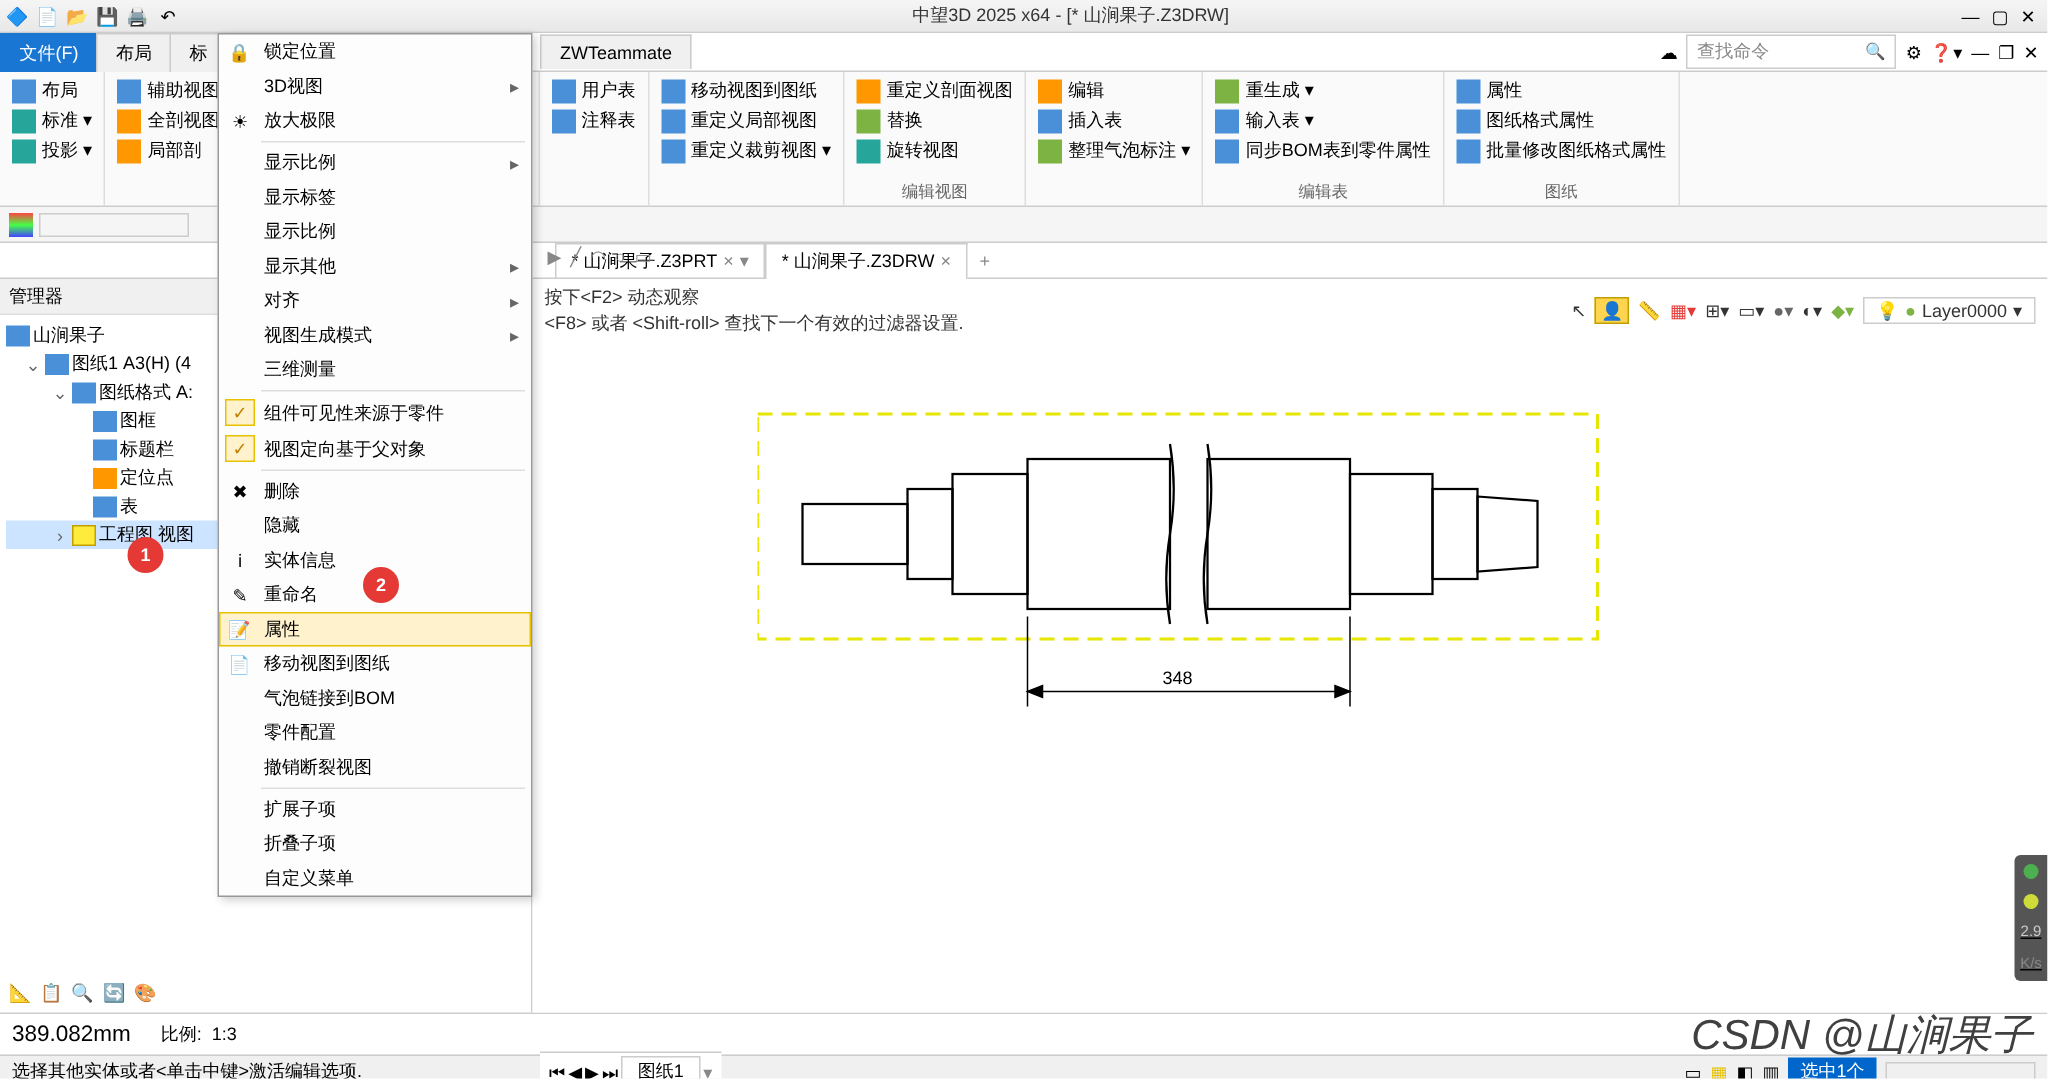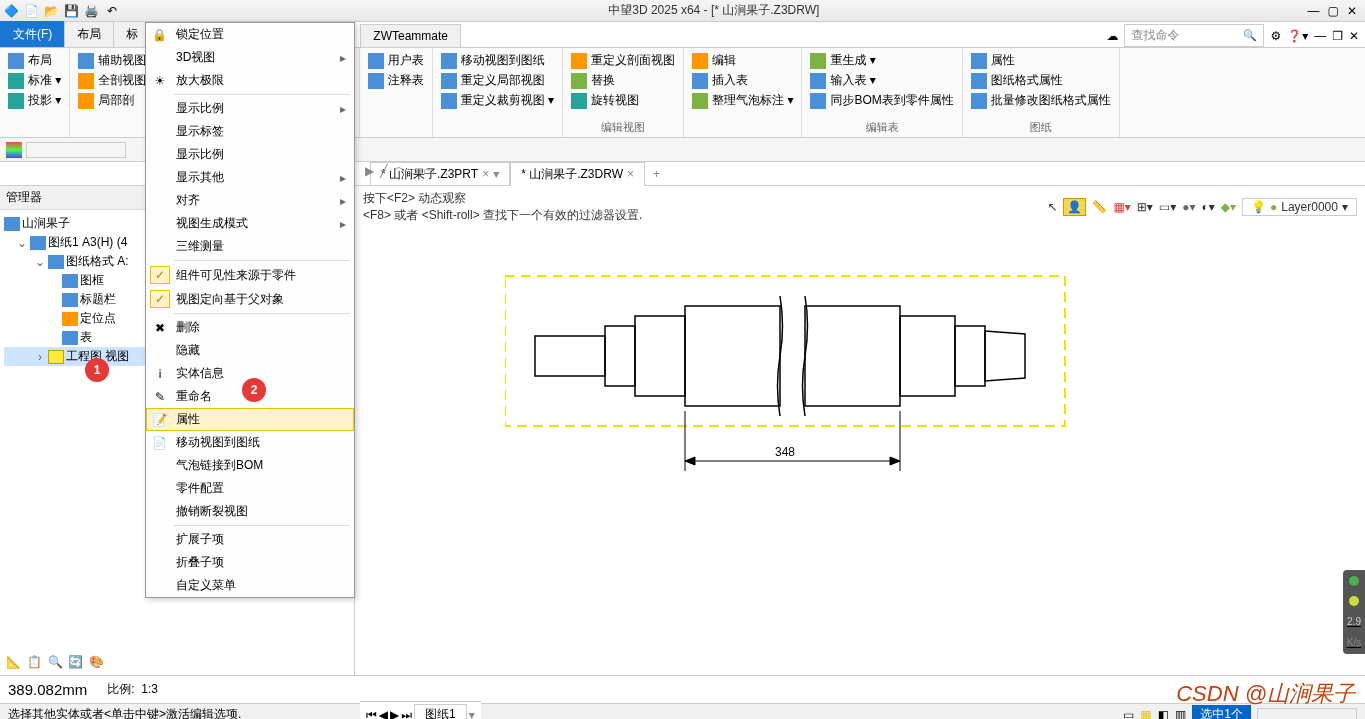--- a/index.html
+++ b/index.html
@@ -4,21 +4,21 @@
 <style>
 * { margin: 0; padding: 0; box-sizing: border-box; font-family: "Microsoft YaHei", sans-serif; font-size: 12px; }
 body { background: #fff; width: 1365px; height: 719px; overflow: hidden; position: relative; }
 
 .titlebar { height: 22px; background: linear-gradient(#f5f5f5,#e8e8e8); display: flex; align-items: center; padding: 0 4px; border-bottom: 1px solid #ccc; }
 .titlebar .icons-left { display: flex; gap: 4px; align-items: center; }
 .titlebar .icons-left span { width: 16px; height: 16px; display: inline-flex; align-items: center; justify-content: center; }
 .titlebar .title { flex: 1; text-align: center; color: #333; }
 .titlebar .wincontrols { display: flex; gap: 8px; padding-right: 4px; }
 
-.tabbar { height: 26px; display: flex; align-items: flex-end; border-bottom: 1px solid #ccc; }
+.tabbar { height: 26px; display: flex; align-items: center; border-bottom: 1px solid #ccc; }
 .tab { padding: 4px 12px; border: 1px solid #ccc; border-bottom: none; background: #f0f0f0; margin-right: -1px; }
 .tab.file { background: #1976d2; color: #fff; border-color: #1976d2; }
 .tabspacer { flex: 1; display: flex; align-items: center; justify-content: flex-end; gap: 6px; padding-right: 6px; }
 .search { border: 1px solid #ccc; padding: 2px 6px; width: 140px; color: #888; background: #fff; display: flex; align-items: center; }
 .search::after { content: "🔍"; margin-left: auto; font-size: 11px; }
 
 .ribbon { height: 90px; border-bottom: 1px solid #ccc; display: flex; background: #fafafa; }
 .ribgroup { border-right: 1px solid #ddd; padding: 4px 8px 2px; display: flex; flex-direction: column; }
 .ribitems { flex: 1; display: flex; flex-direction: column; gap: 3px; }
 .ribitem { display: flex; align-items: center; gap: 4px; white-space: nowrap; }
@@ -55,21 +55,21 @@
 .ctxsep { height: 1px; background: #ddd; margin: 2px 4px 2px 28px; }
 .ctxcheck { width: 20px; height: 18px; border: 1px solid #e6c200; background: #fff2cc; display: inline-flex; align-items: center; justify-content: center; color: #c08000; }
 
 .badge { position: absolute; width: 24px; height: 24px; border-radius: 50%; background: #e53935; color: #fff; display: flex; align-items: center; justify-content: center; font-weight: bold; z-index: 101; }
 
 .bottombar1 { height: 28px; border-top: 1px solid #ccc; display: flex; align-items: center; padding: 0 370px 0 8px; gap: 20px; background: #fff; }
 .statusbar { height: 22px; border-top: 1px solid #ccc; display: flex; align-items: center; padding: 0 8px; background: #f0f0f0; }
 .statusbar .right { margin-left: auto; display: flex; align-items: center; gap: 6px; }
 .selbox { background: #0066cc; color: #fff; padding: 1px 8px; }
 
-.watermark { position: absolute; right: 10px; bottom: 10px; color: #c2410c; font-size: 22px; z-index: 5; pointer-events: none; font-style: italic; }
+.watermark { position: absolute; right: 10px; bottom: 10px; color: #404040; font-size: 28px; z-index: 5; pointer-events: none; font-style: italic; }
 .sidestrip { position: absolute; right: 0; top: 570px; width: 22px; background: #555; display: flex; flex-direction: column; align-items: center; padding: 6px 0; gap: 10px; z-index: 50; border-radius: 4px 0 0 4px; text-decoration: underline;}
 .dot { width: 10px; height: 10px; border-radius: 50%; }
 
 .ic-blue { background: #4a90d9; }
 .ic-green { background: #7cb342; }
 .ic-orange { background: #ff9800; }
 .ic-red { background: #e53935; }
 .ic-teal { background: #26a69a; }
 </style>
 </head>

